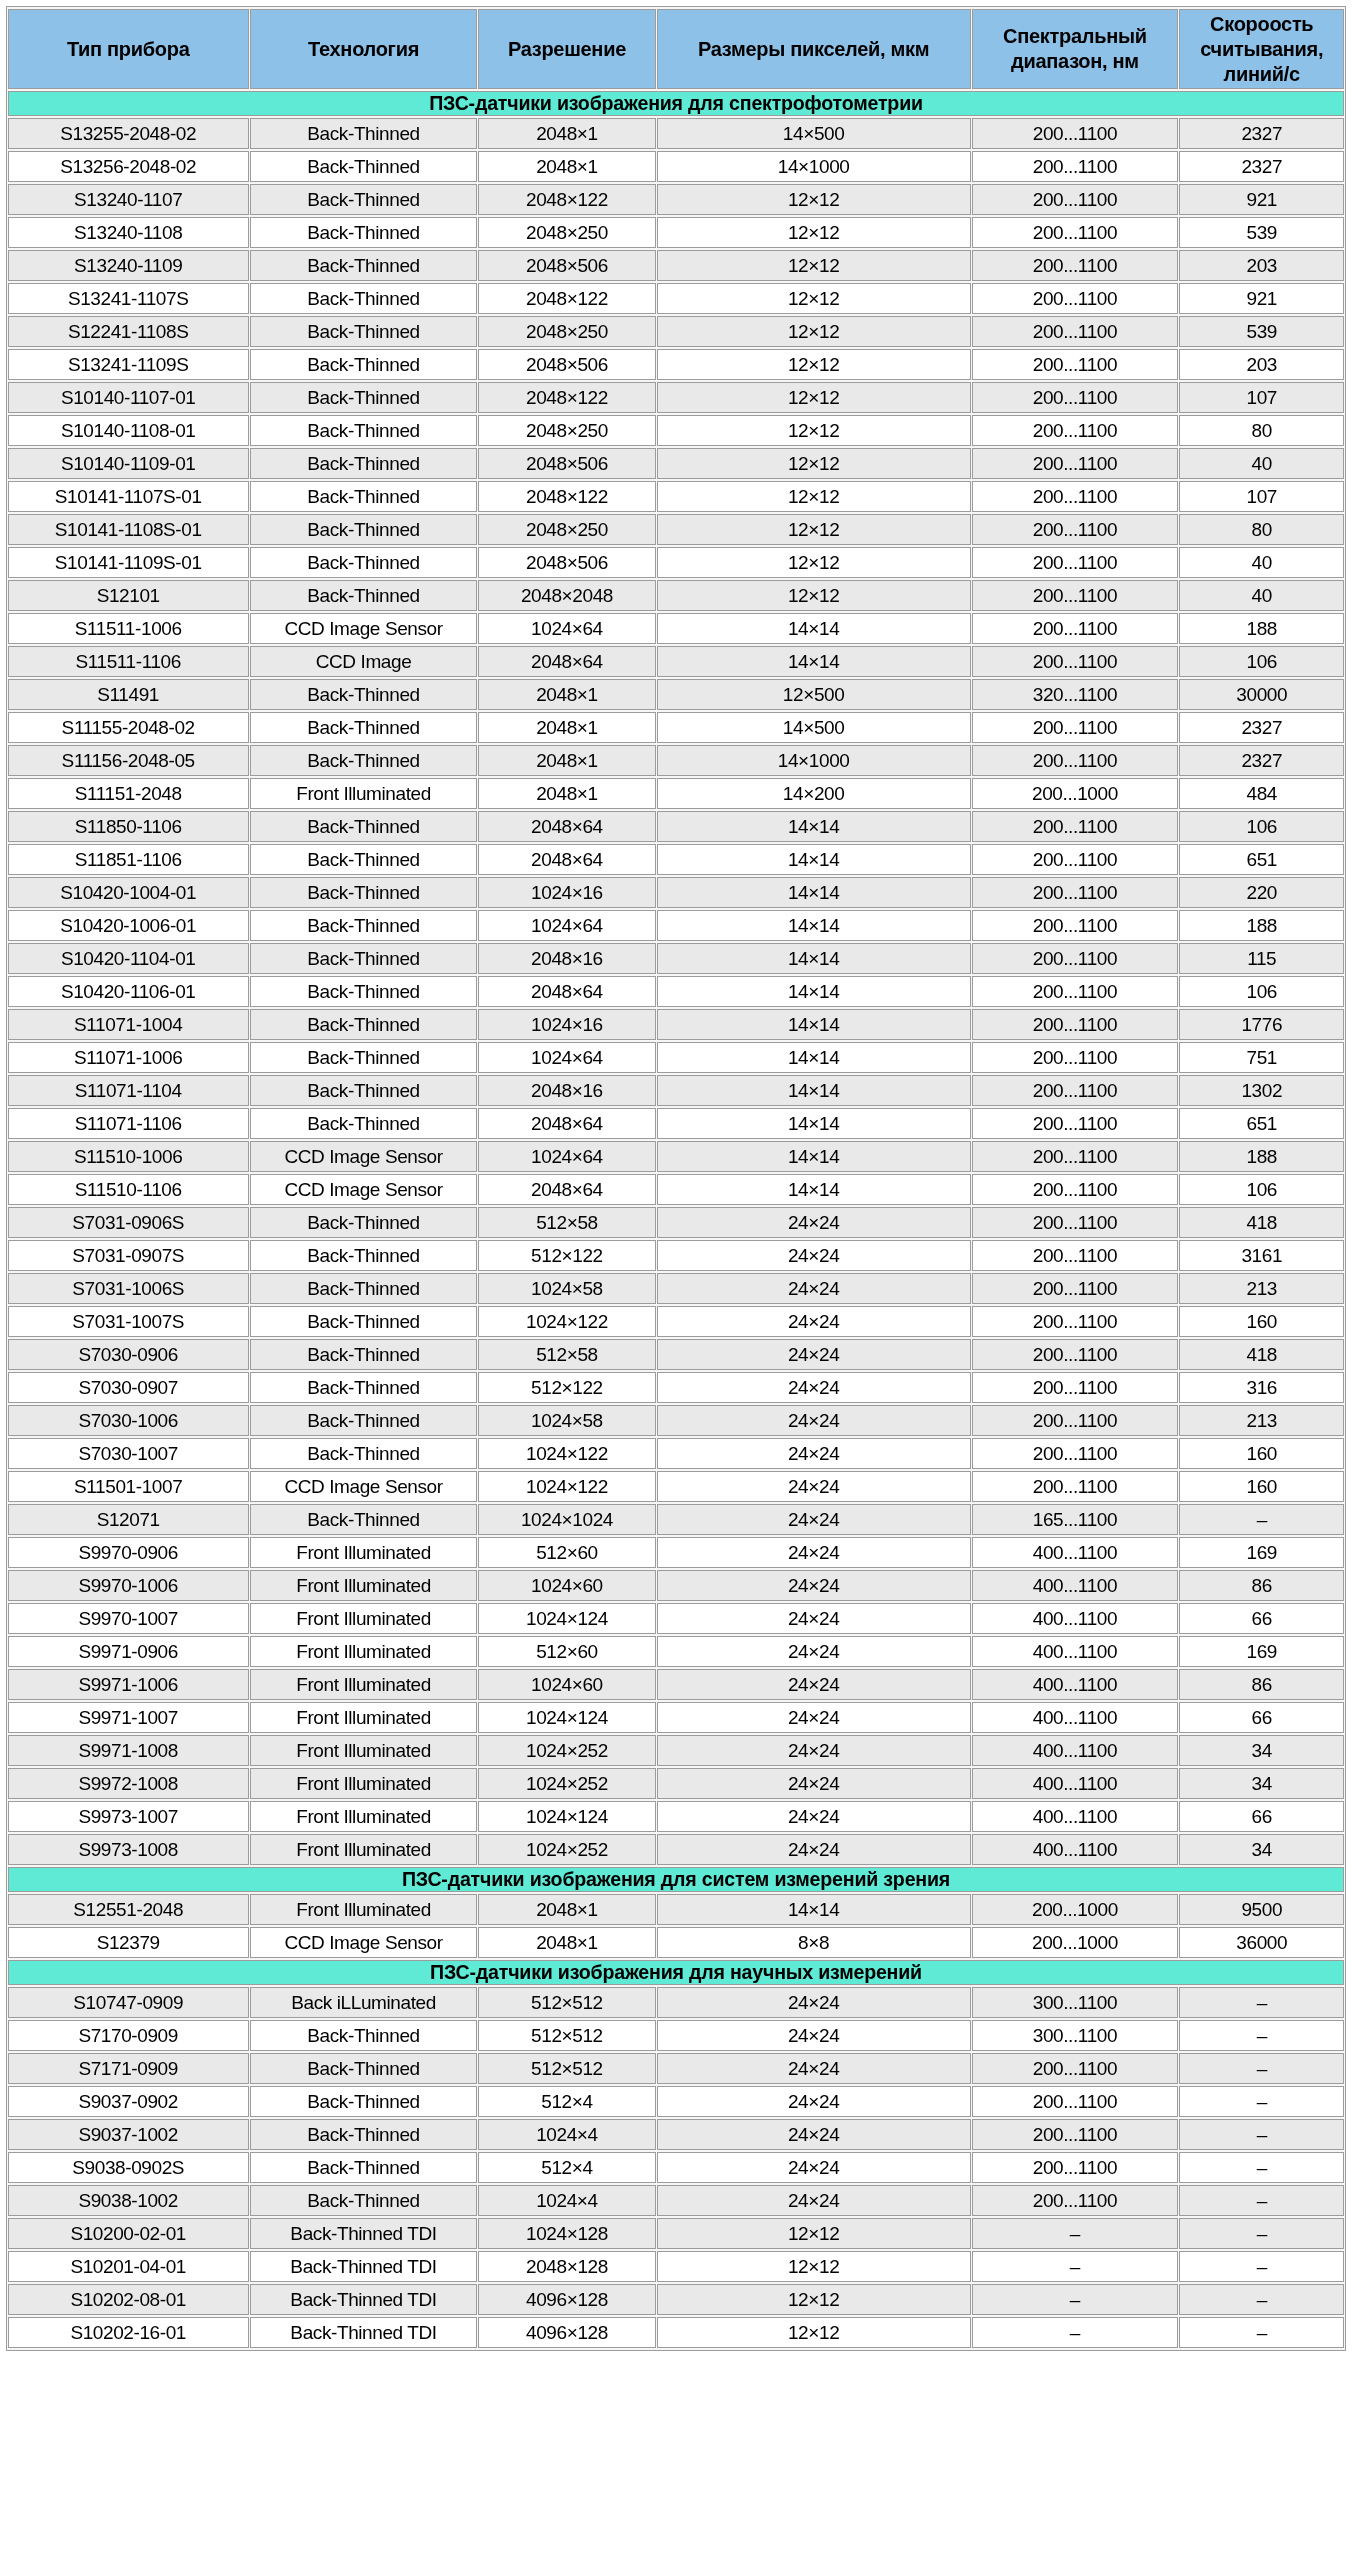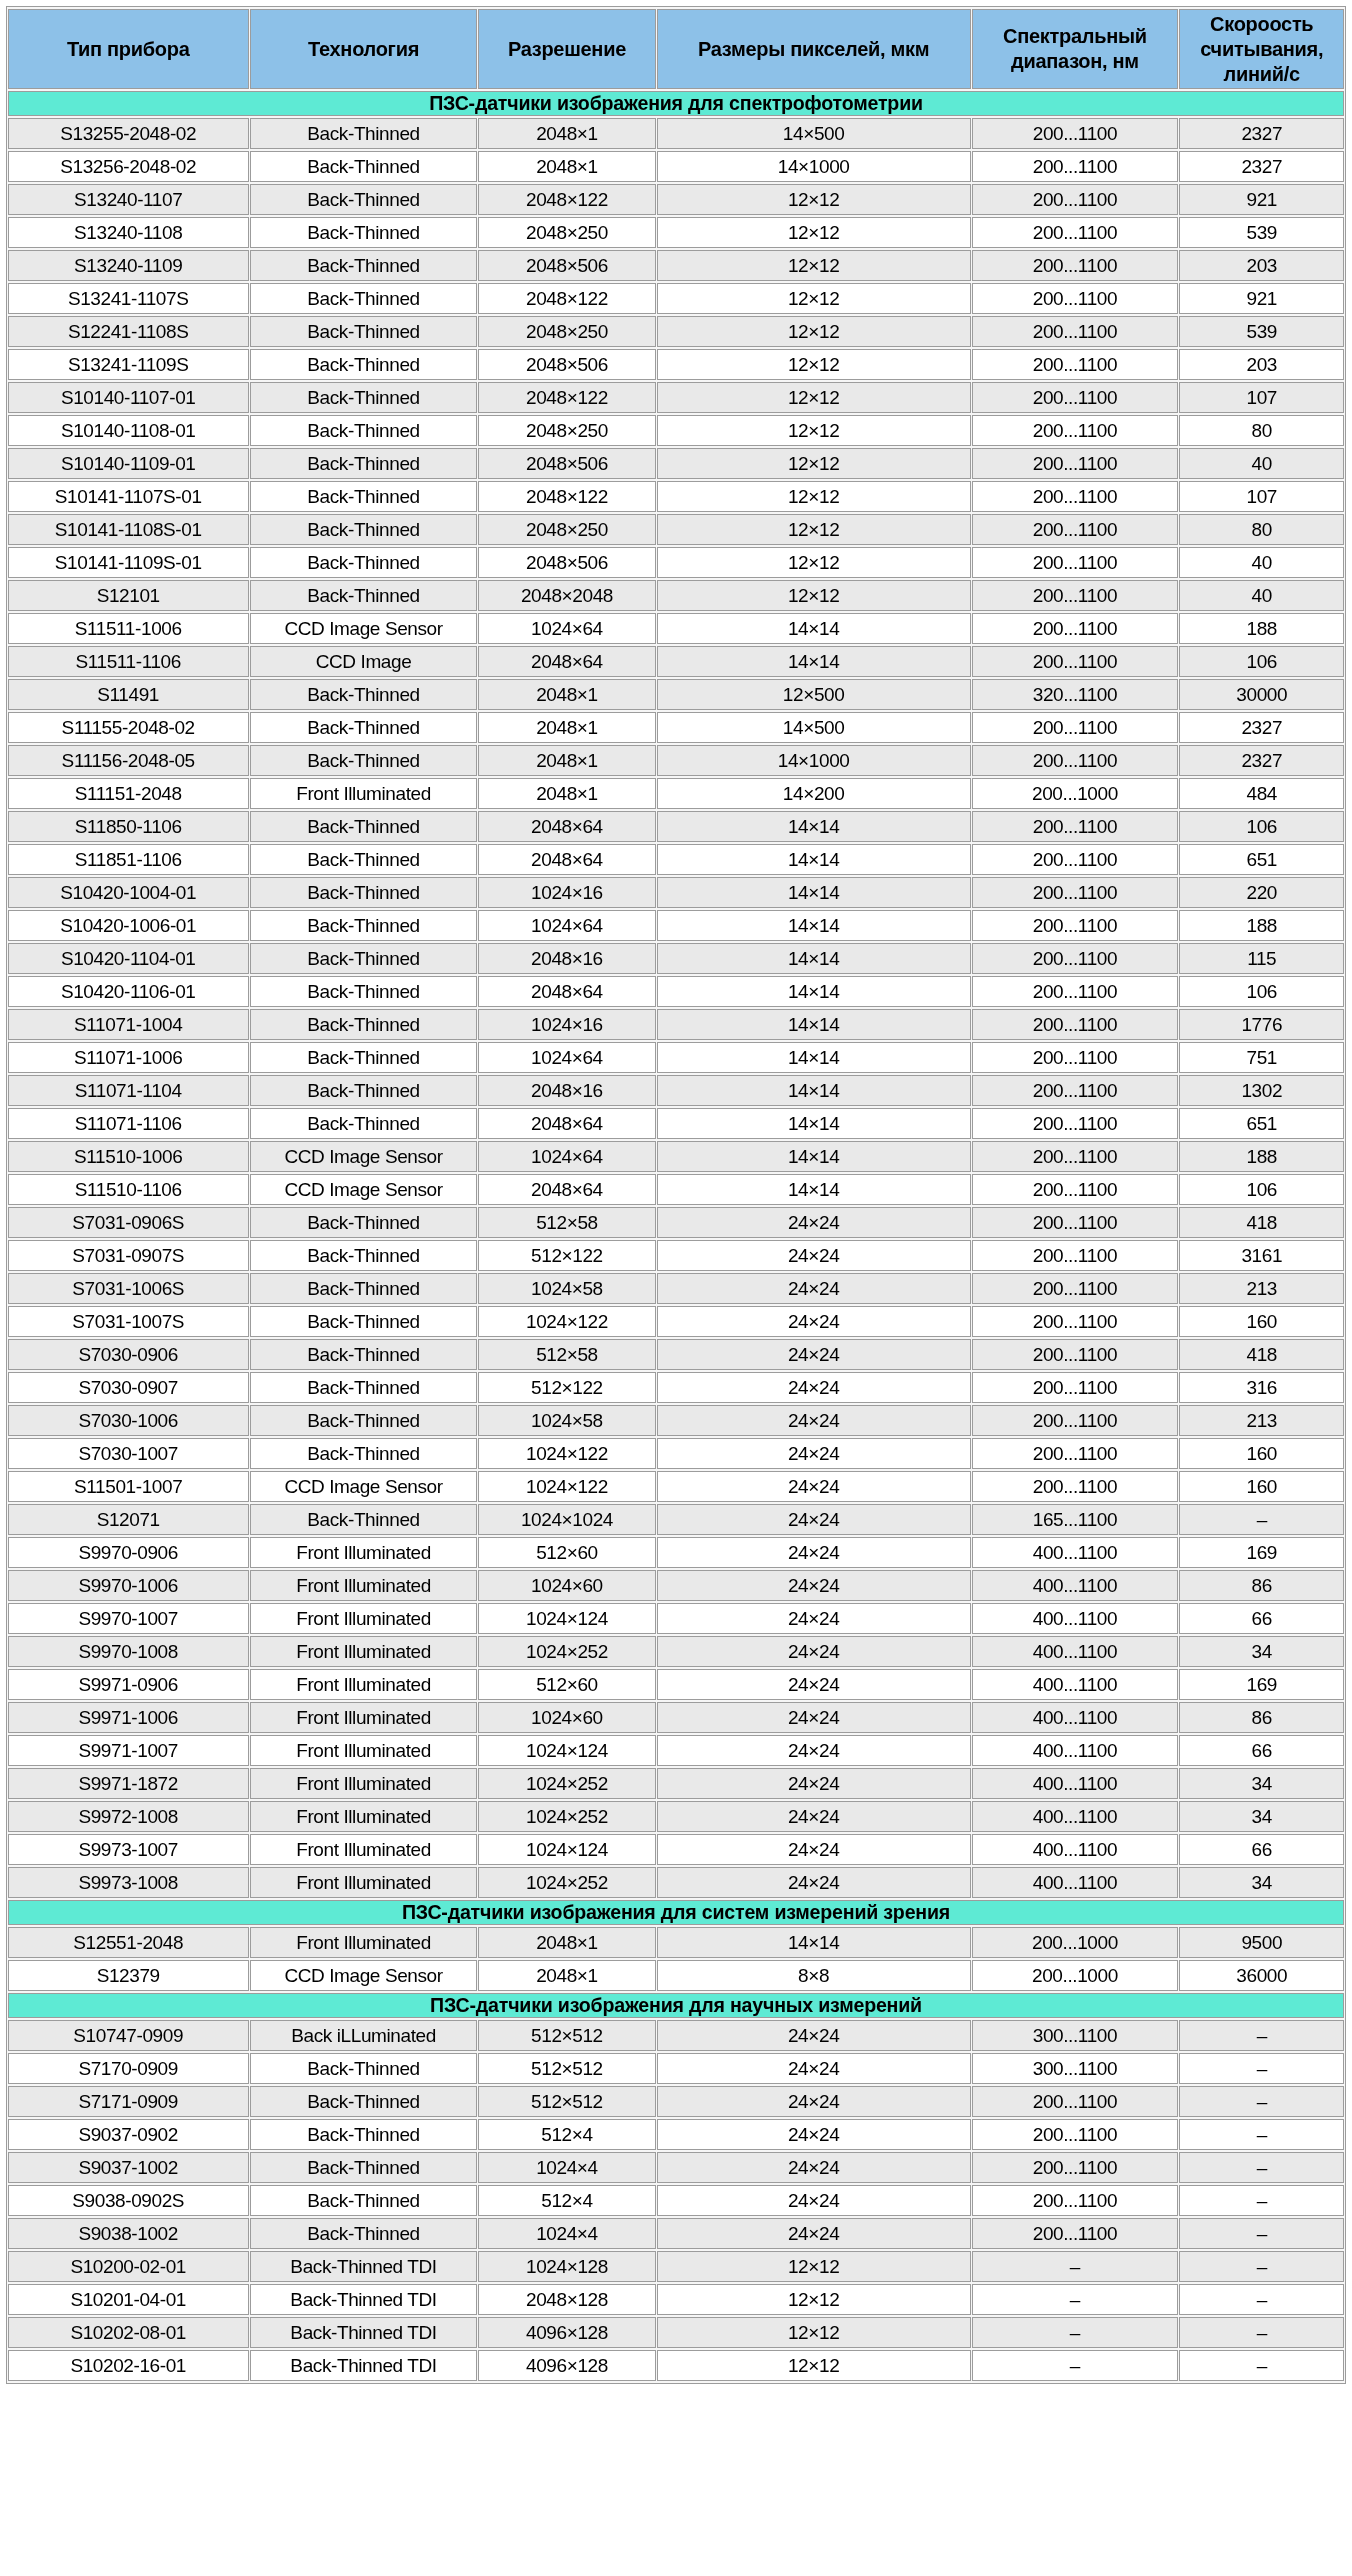--- a/index.html
+++ b/index.html
@@ -437,28 +437,20 @@
             <td>86</td>
           </tr>
           <tr>
             <td>S9970-1007</td>
             <td>Front Illuminated</td>
             <td>1024×124</td>
             <td>24×24</td>
             <td>400...1100</td>
             <td>66</td>
           </tr>
-          <tr class="alt">
-            <td>S9970-1008</td>
-            <td>Front Illuminated</td>
-            <td>1024×252</td>
-            <td>24×24</td>
-            <td>400...1100</td>
-            <td>34</td>
-          </tr>
           <tr>
             <td>S9971-0906</td>
             <td>Front Illuminated</td>
             <td>512×60</td>
             <td>24×24</td>
             <td>400...1100</td>
             <td>169</td>
           </tr>
           <tr class="alt">
             <td>S9971-1006</td>
@@ -470,21 +462,21 @@
           </tr>
           <tr>
             <td>S9971-1007</td>
             <td>Front Illuminated</td>
             <td>1024×124</td>
             <td>24×24</td>
             <td>400...1100</td>
             <td>66</td>
           </tr>
           <tr class="alt">
-            <td>S9971-1872</td>
+            <td>S9971-1008</td>
             <td>Front Illuminated</td>
             <td>1024×252</td>
             <td>24×24</td>
             <td>400...1100</td>
             <td>34</td>
           </tr>
           <tr class="alt">
             <td>S9972-1008</td>
             <td>Front Illuminated</td>
             <td>1024×252</td>

